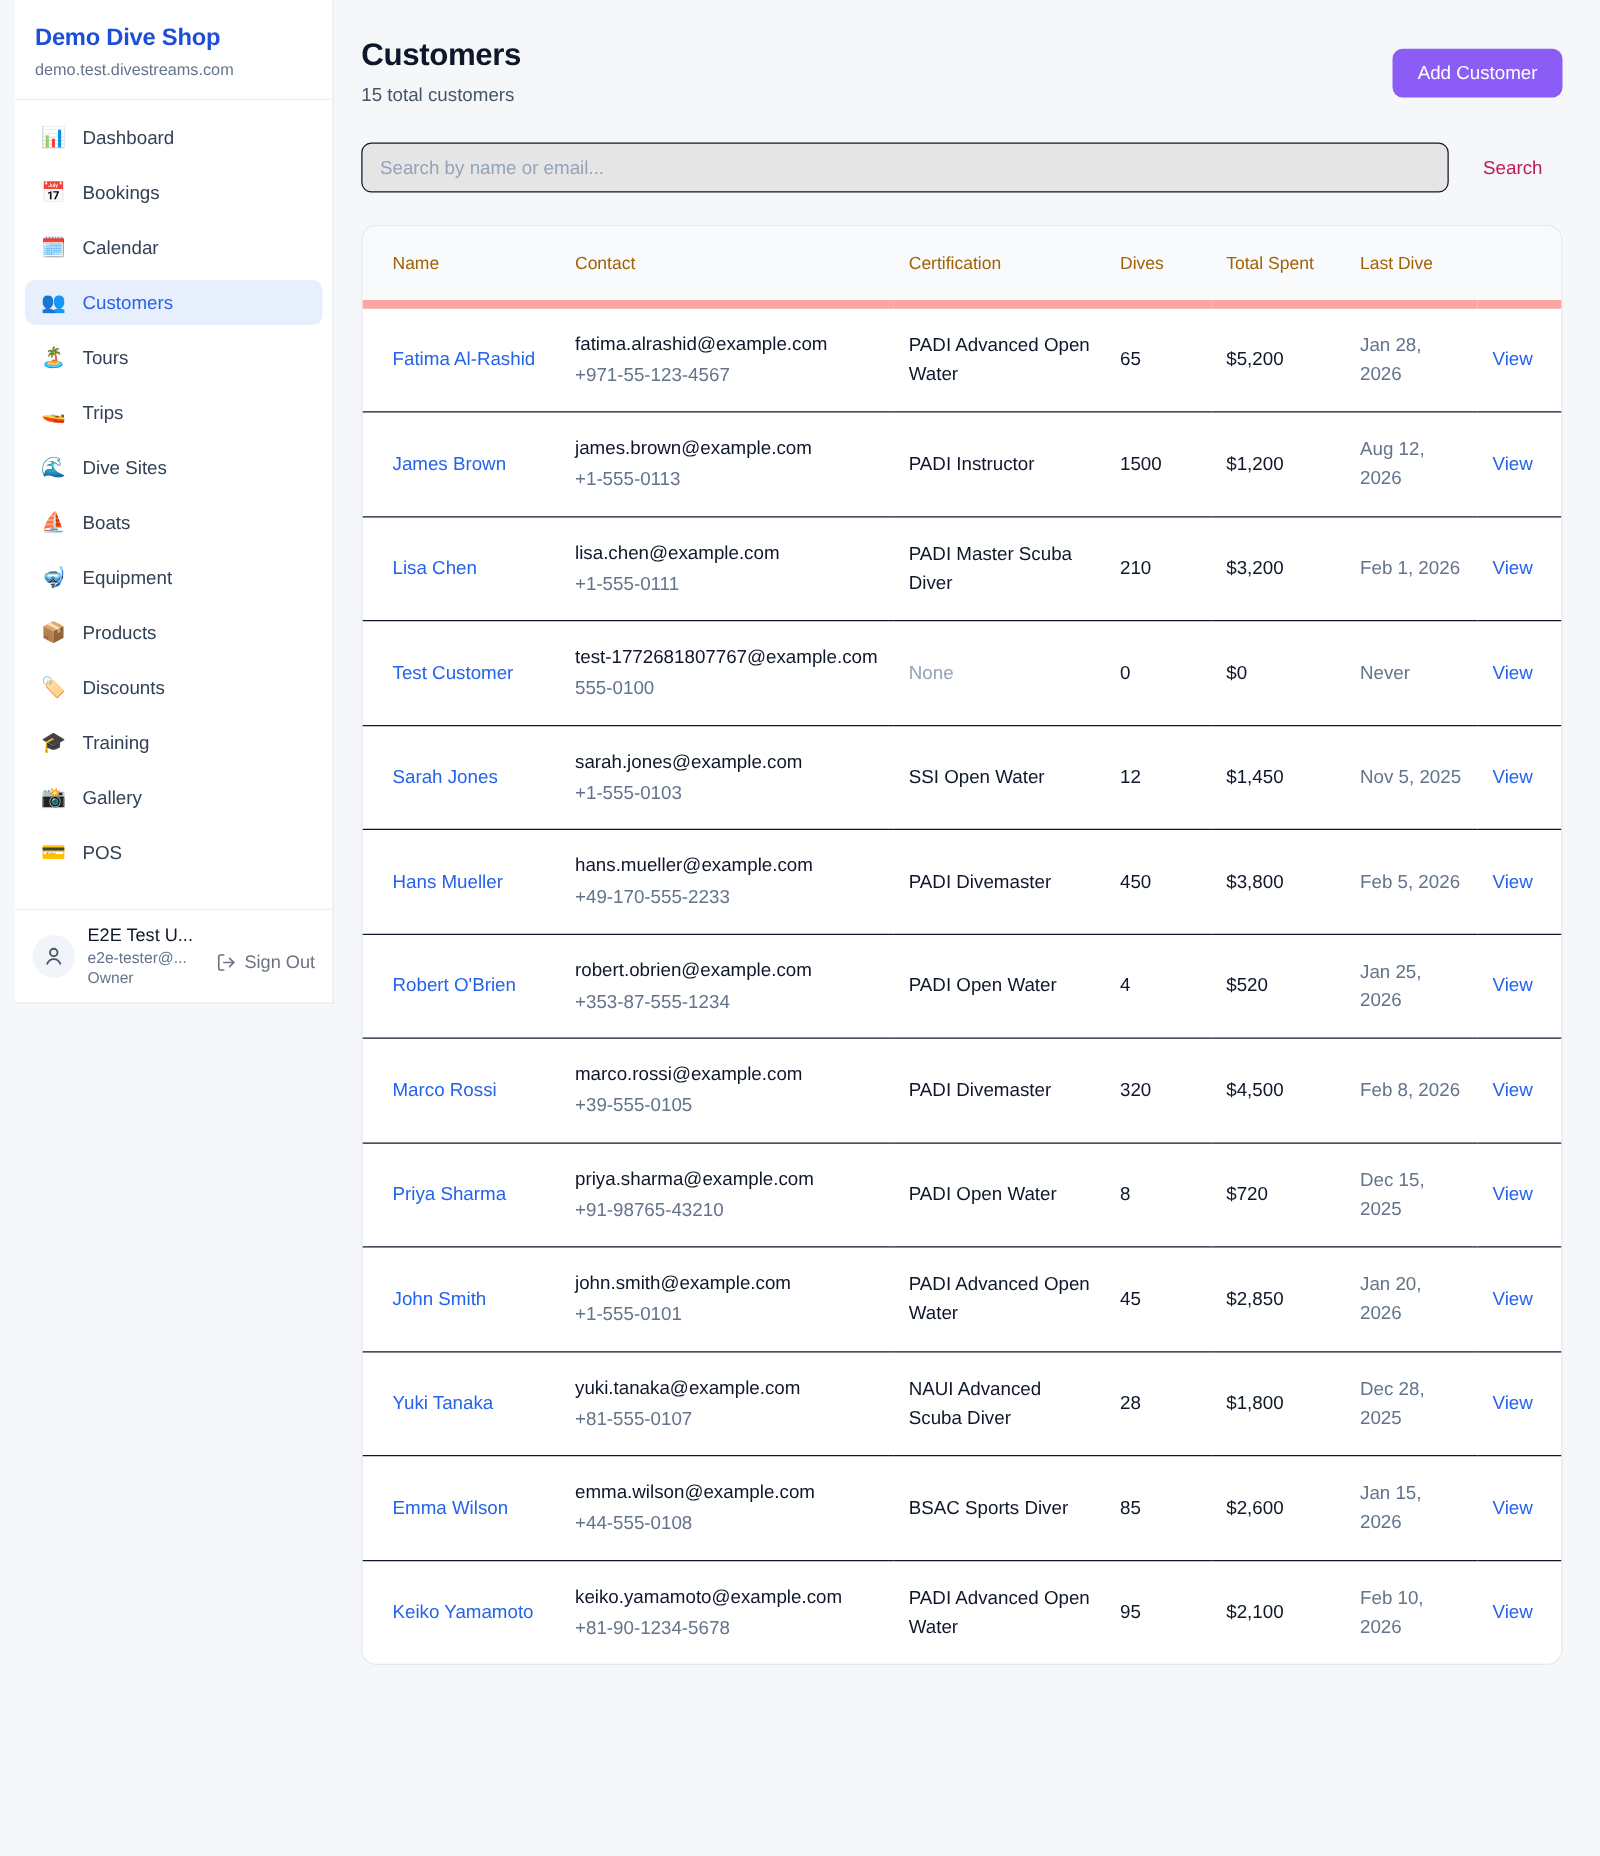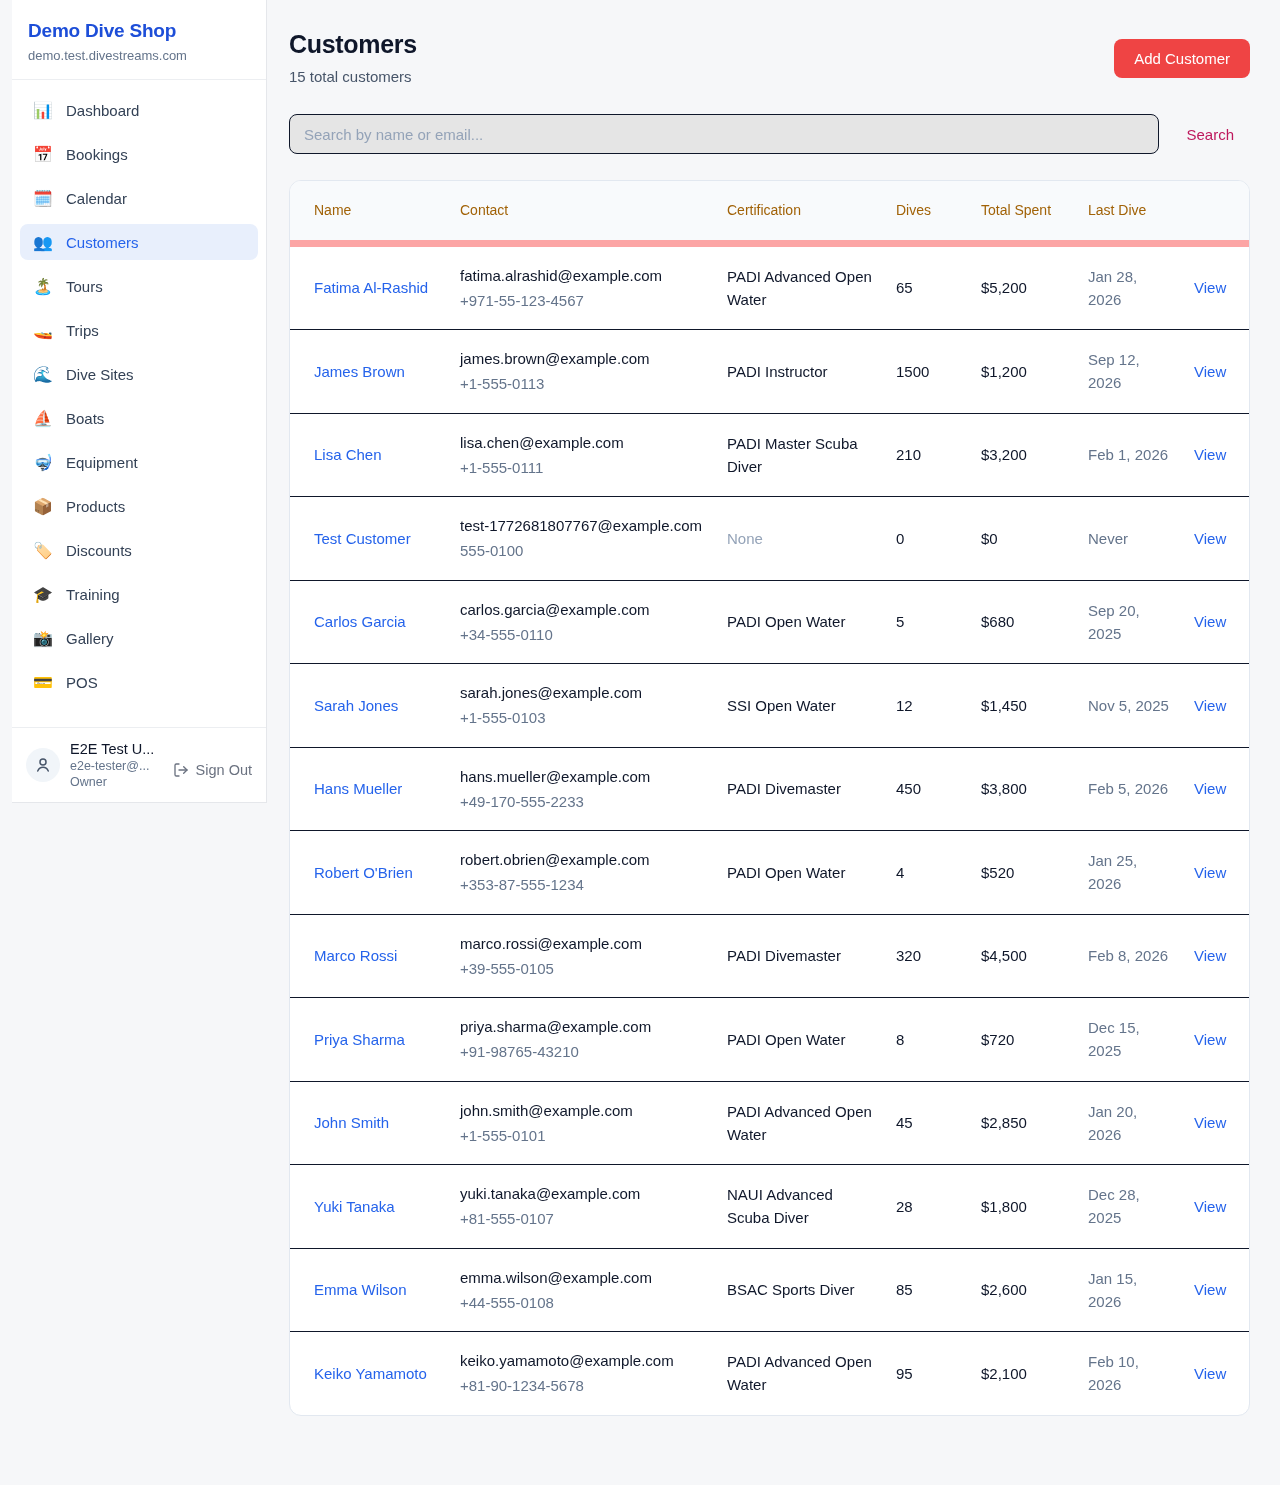--- a/index.html
+++ b/index.html
@@ -47,21 +47,21 @@
     display:flex; align-items:center; gap:7px;
     background:none; border:none; cursor:pointer;
     font-family:inherit; font-size:14.5px; color:#6b7280; flex:none;margin-top:10px;
   }
   
   .main { margin-left:255px; padding:30px 30px 0 34px; }
   .main-header { display:flex; justify-content:space-between; align-items:flex-start; }
   .page-title { font-size:25px; font-weight:700; color:#0f172a; letter-spacing:-0.3px; }
   .page-subtitle { font-size:15px; color:#475569; margin-top:9px; }
   .btn-primary {
-    background:#ef4444; color:#ffffff;
+    background:#8b5cf6; color:#ffffff;
     font-family:inherit; font-size:15px; font-weight:500;
     padding:11px 20px; border:none; border-radius:8px; cursor:pointer; margin-top:9px;
   }
   .search-row { display:flex; align-items:center; margin-top:29px; }
   .search-input {
     flex:1; height:40px; background:#e5e5e5;
     border:1px solid #0f172a; border-radius:8px;
     padding:0 14px; font-family:inherit; font-size:15px; color:#0f172a;
   }
   .search-input::placeholder { color:#94a3b8; }
@@ -268,21 +268,21 @@
             </td>
             <td>
               <div class="email">james.brown@example.com</div>
               <div class="phone">+1-555-0113</div>
             </td>
             <td>
               <span class="cert">PADI Instructor</span>
             </td>
             <td class="dives">1500</td>
             <td class="spent">$1,200</td>
-            <td class="last-dive">Sep 12, 2026</td>
+            <td class="last-dive">Aug 12, 2026</td>
             <td>
               <span class="view-link">View</span>
             </td>
           </tr>
 
           <tr>
             <td class="cell-name">
               <span class="name-link">Lisa Chen</span>
             </td>
             <td>
@@ -312,38 +312,20 @@
               <span class="cert muted">None</span>
             </td>
             <td class="dives">0</td>
             <td class="spent">$0</td>
             <td class="last-dive">Never</td>
             <td>
               <span class="view-link">View</span>
             </td>
           </tr>
 
-          <tr>
-            <td class="cell-name">
-              <span class="name-link">Carlos Garcia</span>
-            </td>
-            <td>
-              <div class="email">carlos.garcia@example.com</div>
-              <div class="phone">+34-555-0110</div>
-            </td>
-            <td>
-              <span class="cert">PADI Open Water</span>
-            </td>
-            <td class="dives">5</td>
-            <td class="spent">$680</td>
-            <td class="last-dive">Sep 20, 2025</td>
-            <td>
-              <span class="view-link">View</span>
-            </td>
-          </tr>
 
           <tr>
             <td class="cell-name">
               <span class="name-link">Sarah Jones</span>
             </td>
             <td>
               <div class="email">sarah.jones@example.com</div>
               <div class="phone">+1-555-0103</div>
             </td>
             <td>

